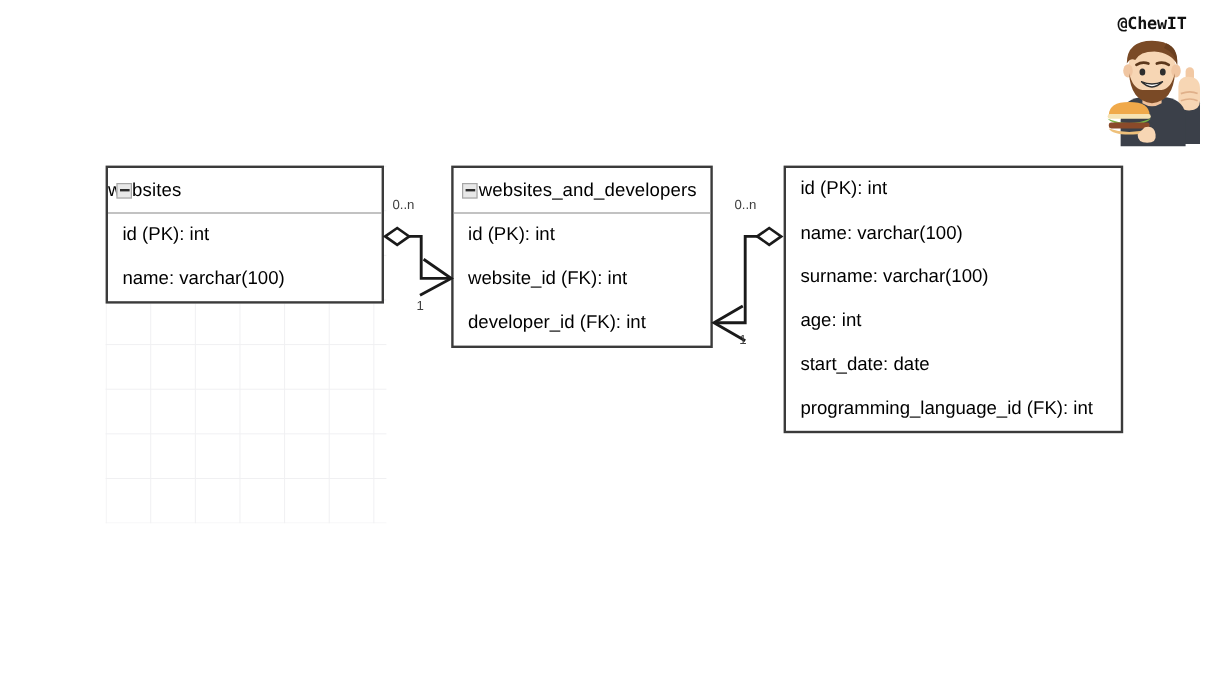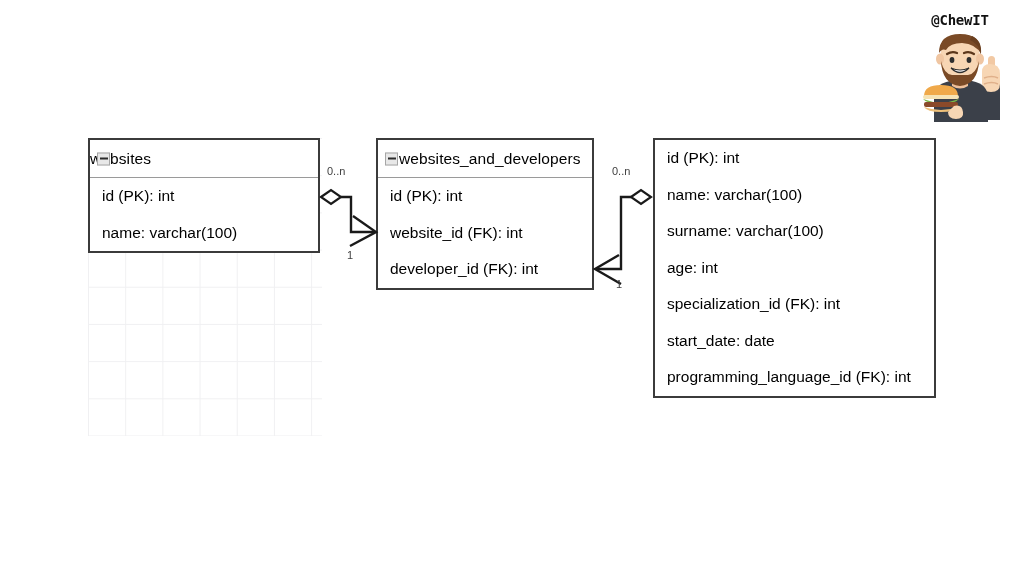--- a/index.html
+++ b/index.html
@@ -175,21 +175,20 @@
       <div class="field-row">developer_id (FK): int</div>
     </div>
   </div>
 
   <div class="entity" id="tbl-developers">
     <div class="entity-fields">
       <div class="field-row">id (PK): int</div>
       <div class="field-row">name: varchar(100)</div>
       <div class="field-row">surname: varchar(100)</div>
       <div class="field-row">age: int</div>
-      <div class="field-row">specialization_id (FK): int</div>
       <div class="field-row">start_date: date</div>
       <div class="field-row">programming_language_id (FK): int</div>
     </div>
   </div>
 
   <svg id="connectors" viewBox="0 0 1024 574" xmlns="http://www.w3.org/2000/svg">
 
     <g stroke="#1a1a1a" stroke-width="2.4" fill="none">
 
       <polygon points="321,197 331,190 341,197 331,204" fill="#ffffff" stroke="#1a1a1a" stroke-width="2.2"></polygon>

